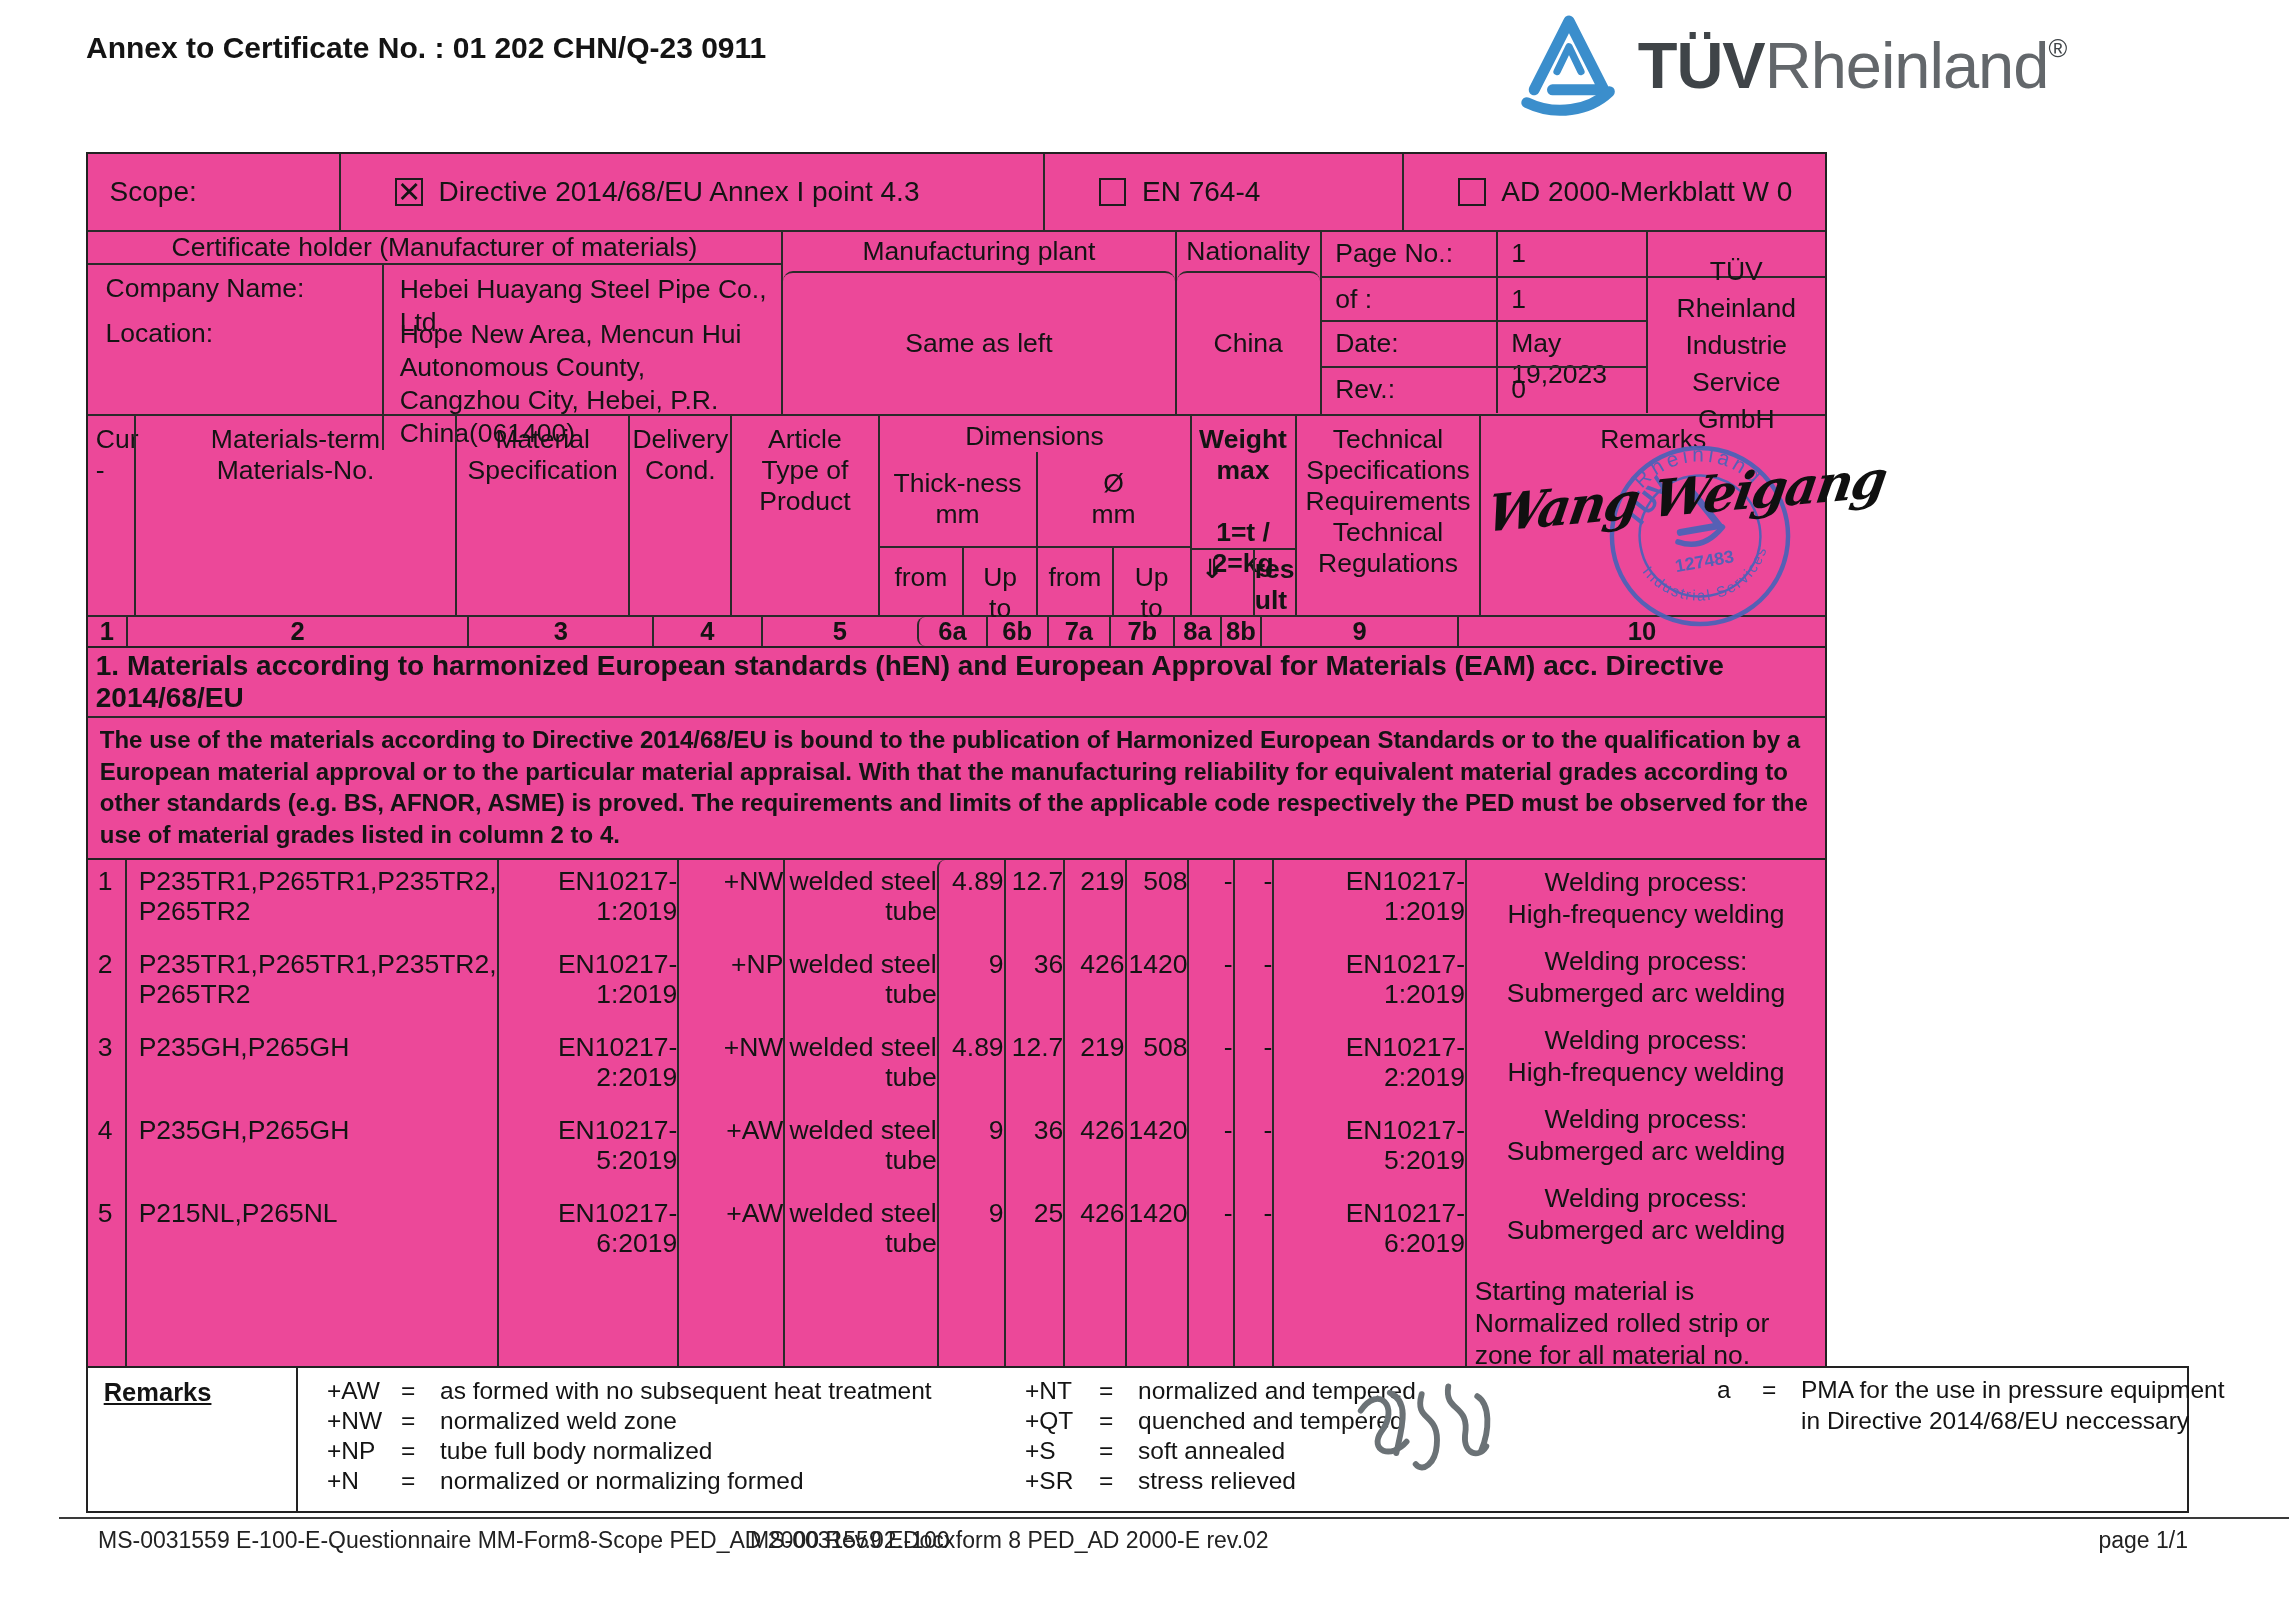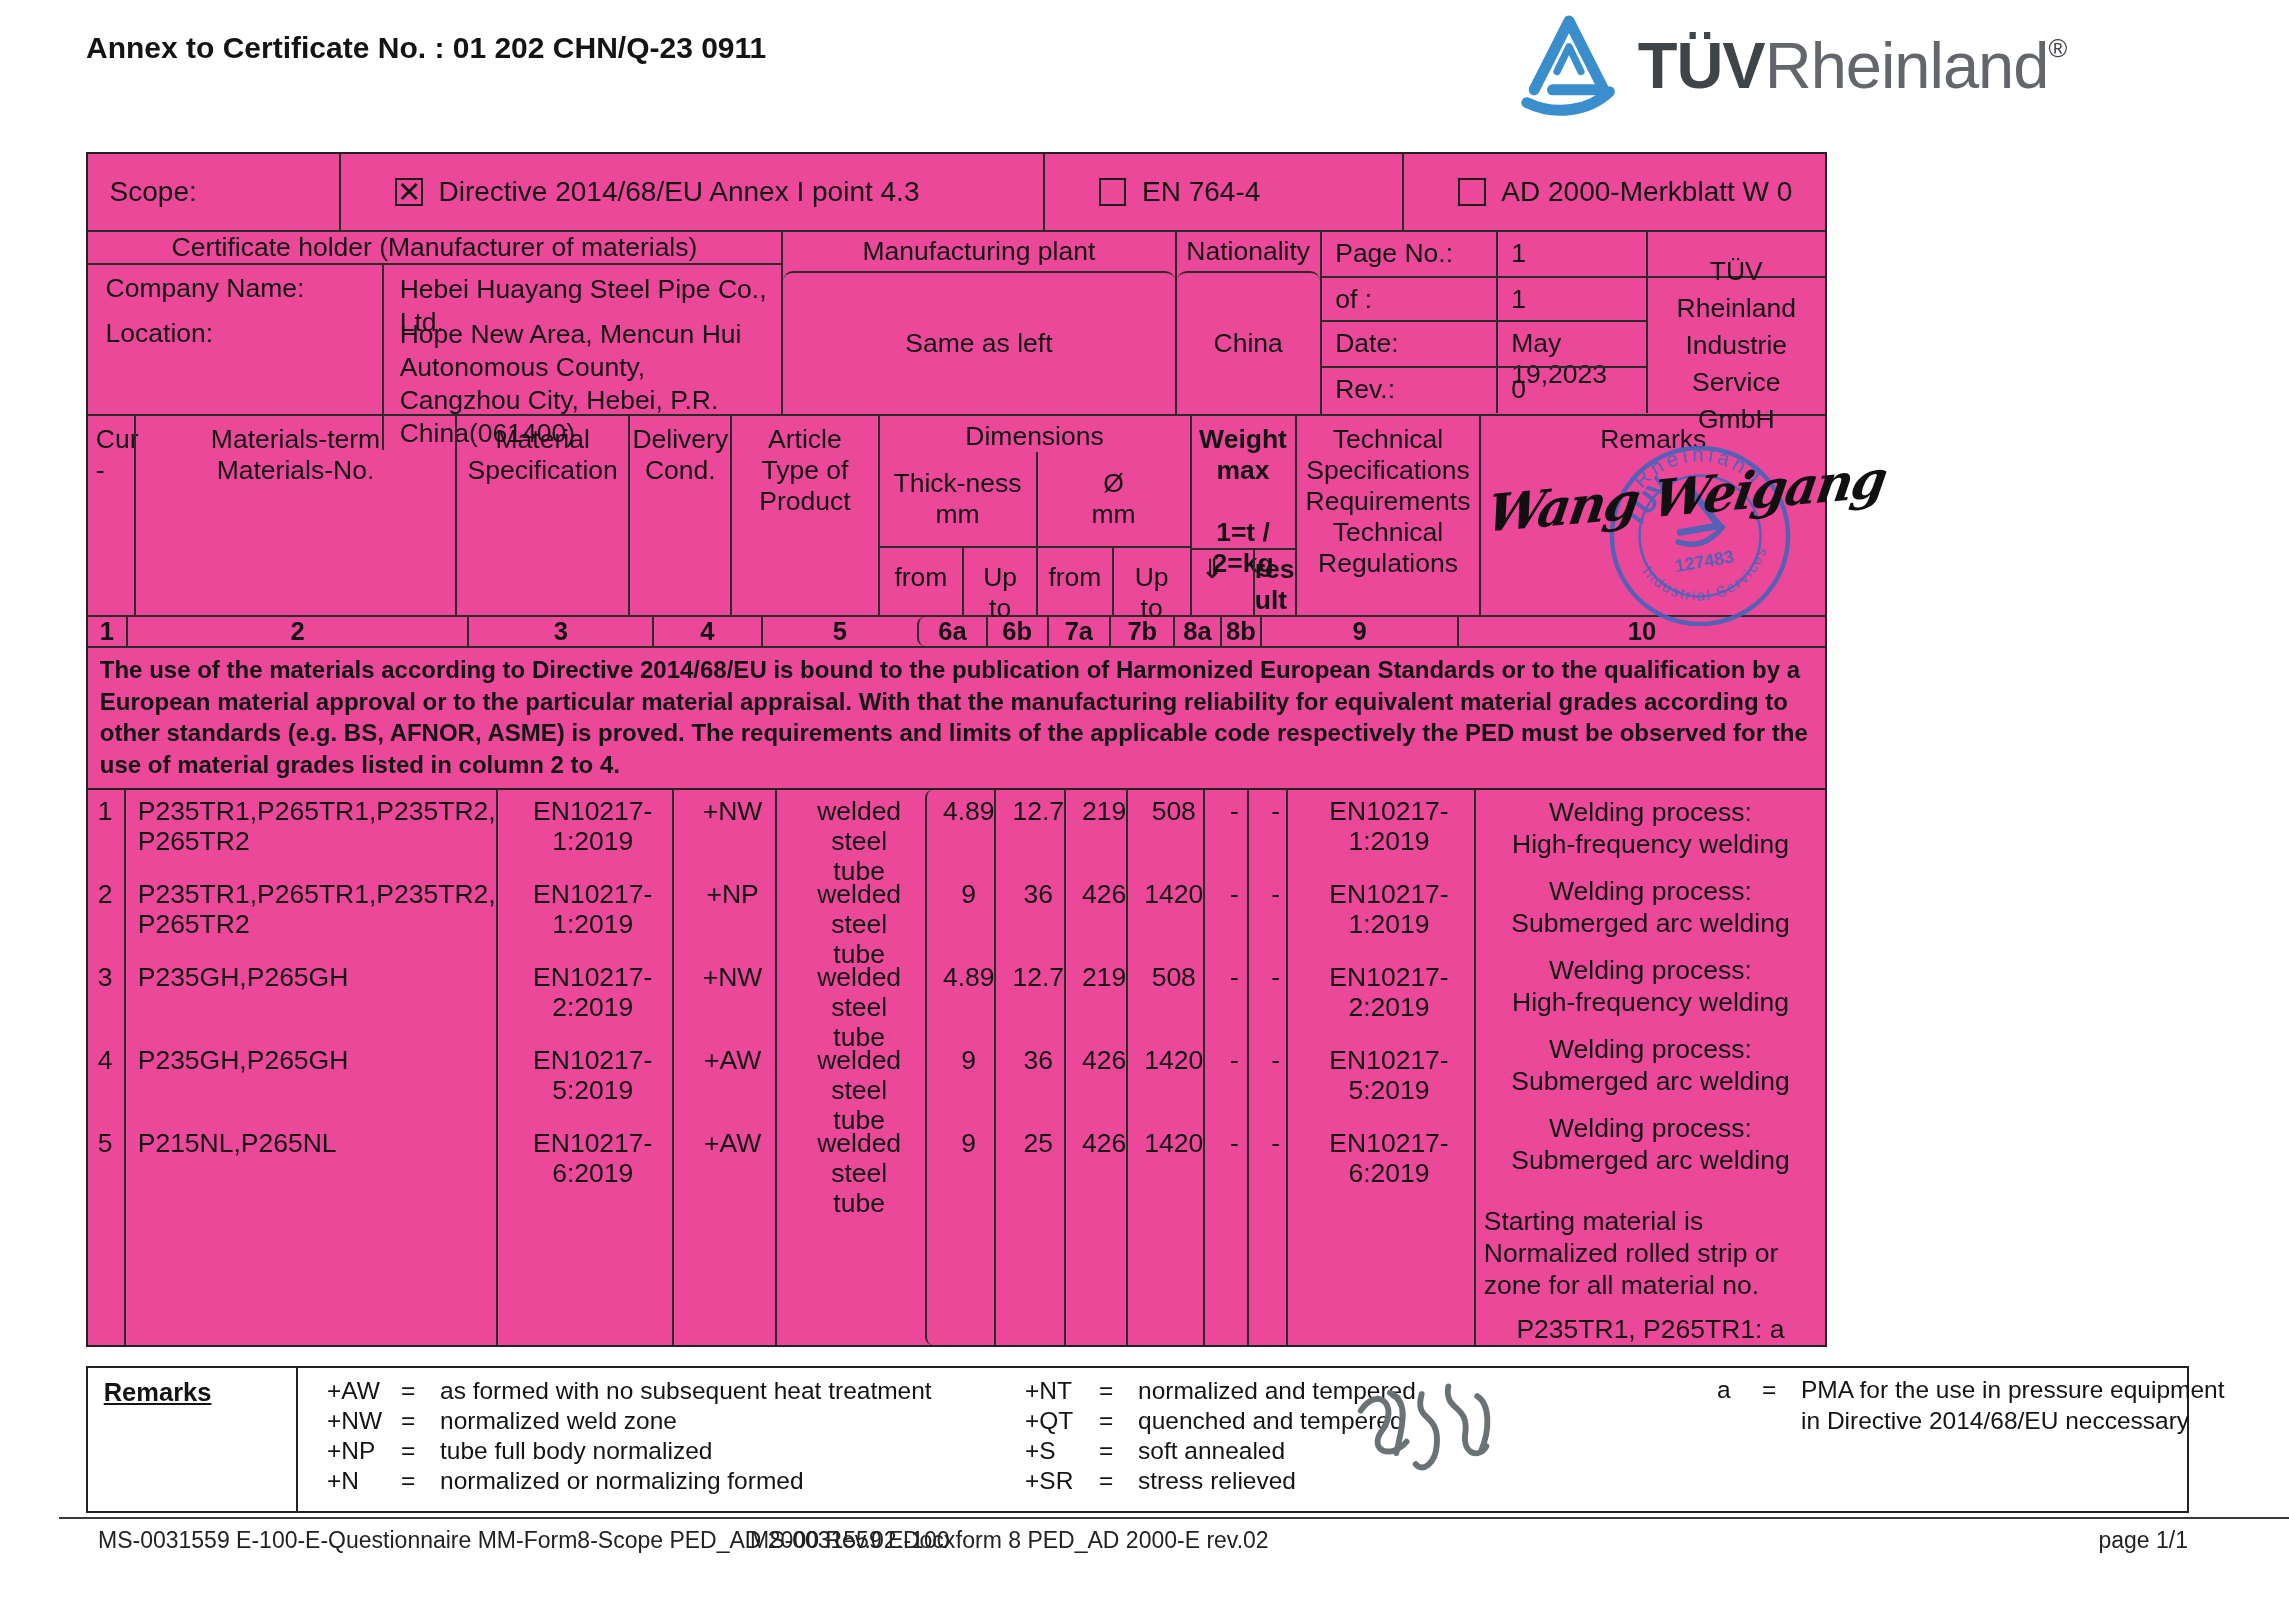--- a/index.html
+++ b/index.html
@@ -92,21 +92,21 @@
   .nrow > div{display:flex;align-items:center;justify-content:center;}
 
   
   .sect{min-height:39px;font-size:28px;font-weight:700;align-items:center;padding:2px 7.8px;display:flex;}
   .intro{font-size:24px;font-weight:700;line-height:1.32;padding:5.9px 13.7px 7.8px 11.8px;display:block;}
 
   
   .tbody{height:557px;font-size:26.5px;}
   .bc{display:flex;flex-direction:column;}
   .slot{height:83px;padding-top:5.9px;line-height:30px;}
-  .tc{text-align:center;padding-left:16px;}
+  .tc{text-align:right;}
   .no-slot{padding-left:9.8px;}
   .mat-slot{padding-left:11.8px;}
   .rem-slot{text-align:center;line-height:32px;}
   .note1{margin-top:19.6px;padding:0 3.9px 0 7.8px;line-height:32px;}
   .note2{margin-top:13.7px;text-align:center;}
 
   
   .rbox{position:absolute;left:86px;top:1366px;width:2103px;height:147px;border:2.9px solid #222;
         box-sizing:border-box;display:flex;font-size:24.5px;background:#fff;}
   .rbox *{box-sizing:border-box;}
@@ -286,20 +286,21 @@
       <div class="w6a bl">6a</div>
       <div class="w6b bl">6b</div>
       <div class="w7a bl">7a</div>
       <div class="w7b bl">7b</div>
       <div class="w8a bl">8a</div>
       <div class="w8b bl">8b</div>
       <div class="w9 bl">9</div>
       <div class="w10 bl">10</div>
     </div>
 
+    <div class="sect bt3">1. Materials according to harmonized European standards (hEN) and European Approval for Materials (EAM) acc. Directive 2014/68/EU</div>
 
     <div class="intro bt">The use of the materials according to Directive 2014/68/EU is bound to the publication of Harmonized European Standards or to the qualification by a European material approval or to the particular material appraisal. With that the manufacturing reliability for equivalent material grades according to other standards (e.g. BS, AFNOR, ASME) is proved. The requirements and limits of the applicable code respectively the PED must be observed for the use of material grades listed in column 2 to 4.</div>
 
     <div class="r tbody bt3">
       <div class="bc w1">
         <div class="slot no-slot">1</div>
         <div class="slot no-slot">2</div>
         <div class="slot no-slot">3</div>
         <div class="slot no-slot">4</div>
         <div class="slot no-slot">5</div>

